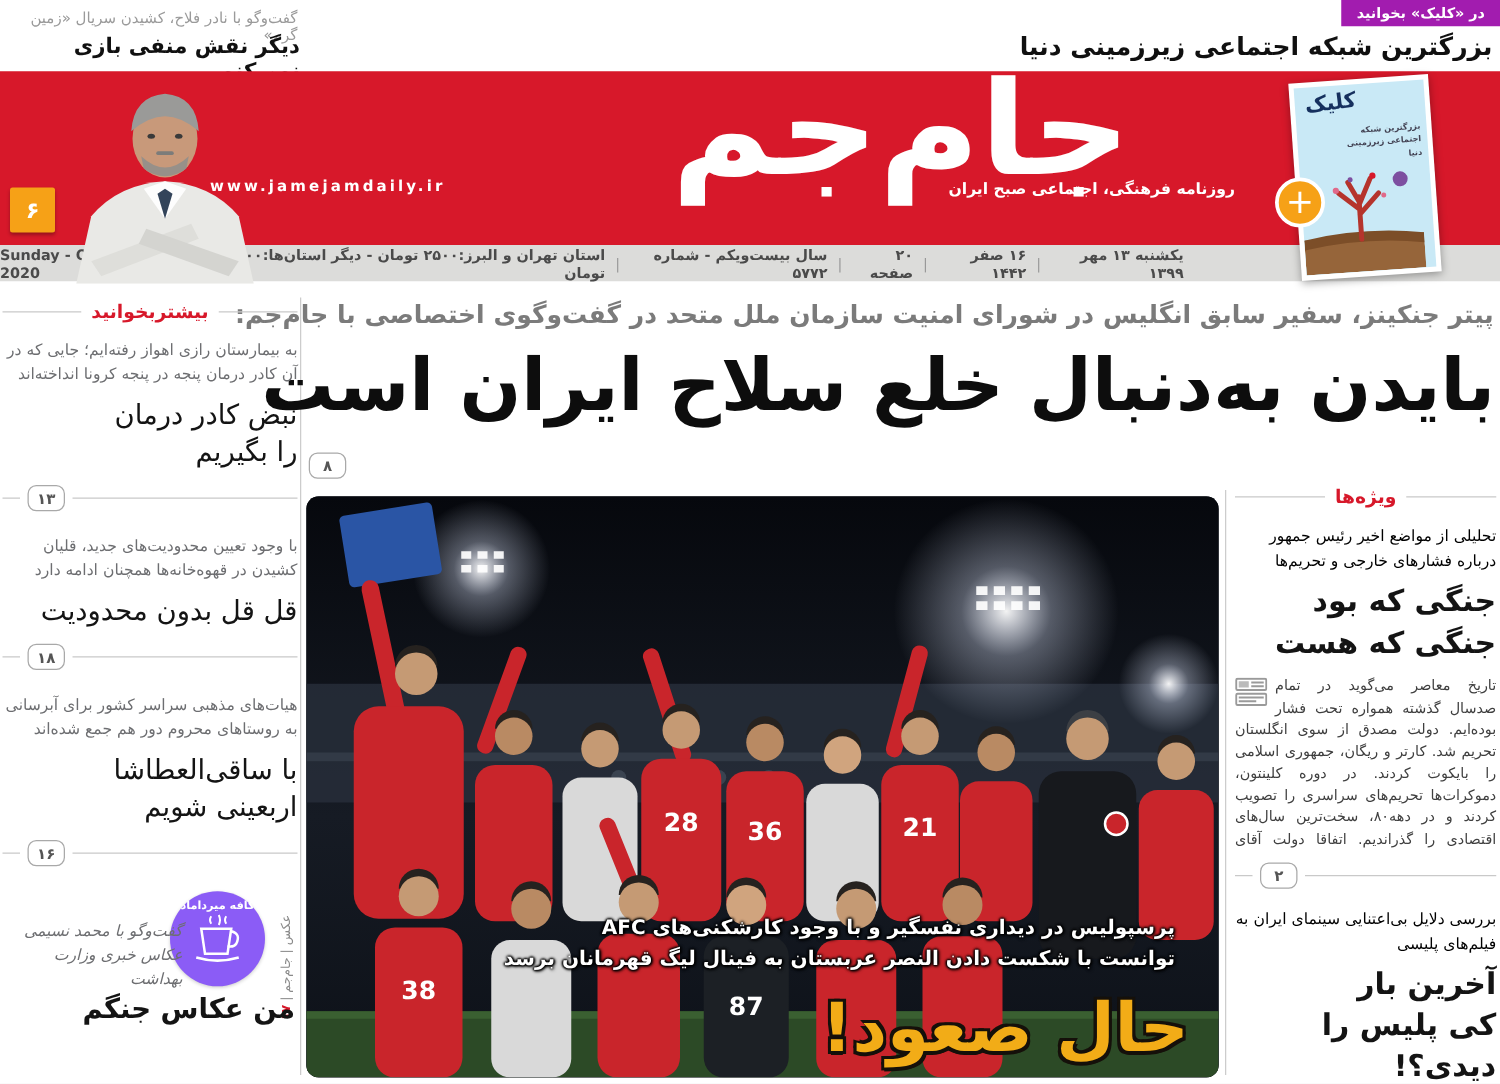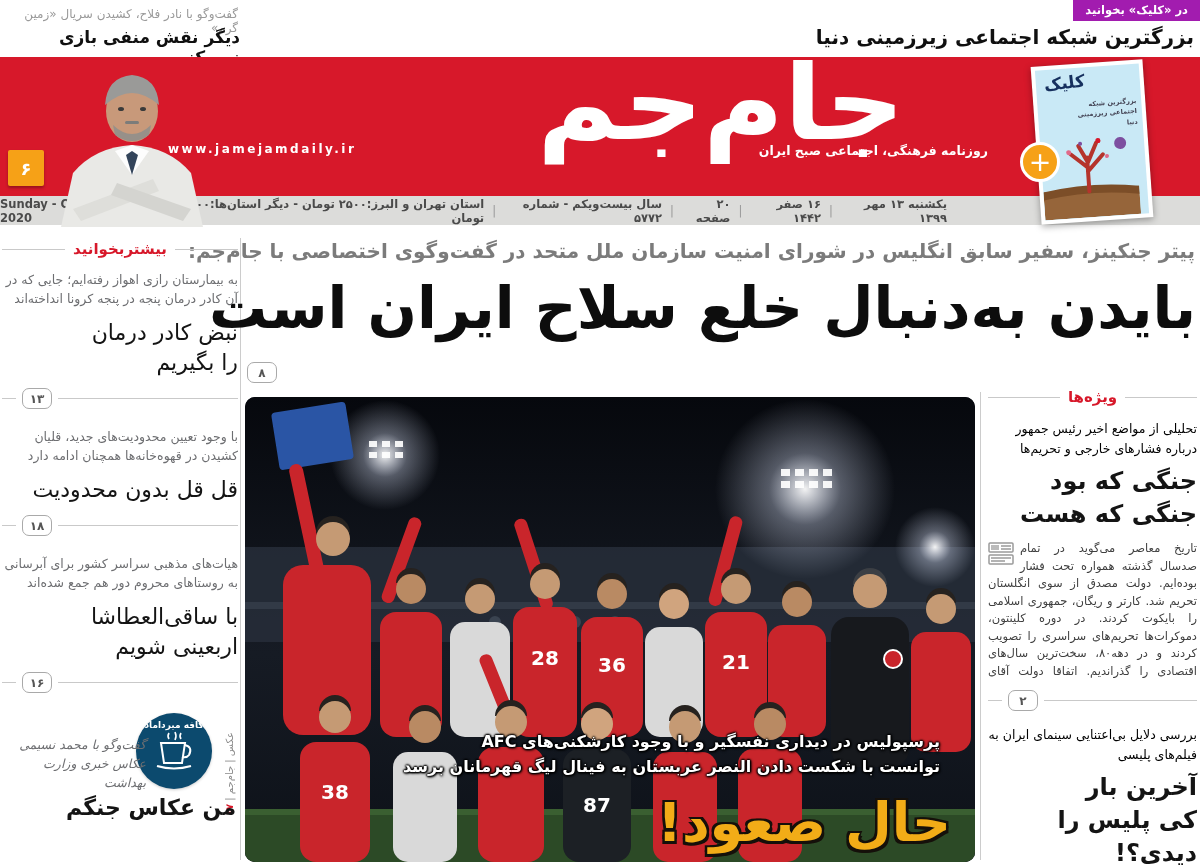--- a/index.html
+++ b/index.html
@@ -57,21 +57,21 @@
   .credit .red{color:#d7182a;font-weight:bold;}
   
   .col-header{display:flex;align-items:center;gap:8px;color:#d7182a;font-weight:bold;font-size:15px;}
   .col-header::before,.col-header::after{content:"";flex:1;height:1px;background:#c9c9c9;}
   
   .sidebar{position:absolute;top:240px;left:2px;width:236px;}
   .sb-item{position:relative;padding:12px 0 6px;}
   .sb-lead{font-size:12.5px;color:#6d6e71;line-height:19px;text-align:right;}
   .sb-title{font-size:22px;font-weight:normal;color:#141414;line-height:30px;text-align:right;margin-top:10px;cursor:pointer;}
   .sb-item4{position:relative;height:172px;padding-top:10px;}
-  .coffee{position:absolute;top:14px;right:26px;width:76px;height:76px;border-radius:50%;background:#0c4a6e;
+  .coffee{position:absolute;top:14px;right:26px;width:76px;height:76px;border-radius:50%;background:#8b5cf6;
           color:#fff;text-align:center;box-shadow:0 1px 3px rgba(0,0,0,.2);}
   .coffee-title{font-size:9px;font-weight:bold;padding-top:7px;}
   .sb4-lead{position:absolute;top:36px;left:2px;width:142px;font-size:12.5px;color:#6d6e71;line-height:19px;text-align:right;font-style:italic;}
   .sb4-title{position:absolute;top:96px;right:2px;left:2px;font-size:22px;font-weight:bold;color:#141414;text-align:right;cursor:pointer;}
   
   .rightcol{position:absolute;top:388px;left:988px;width:209px;}
   .rc-lead{margin-top:13px;font-size:12.5px;color:#000000;line-height:20px;text-align:right;}
   .rc-title{margin-top:6px;font-size:24px;font-weight:bold;color:#141414;line-height:33px;text-align:right;cursor:pointer;}
   .rc-body{margin-top:9px;font-size:11.5px;line-height:17.5px;color:#3f3f3f;text-align:justify;max-height:140px;overflow:hidden;}
   .rc-icon{float:left;width:26px;height:24px;margin:2px 6px 2px 0;}

